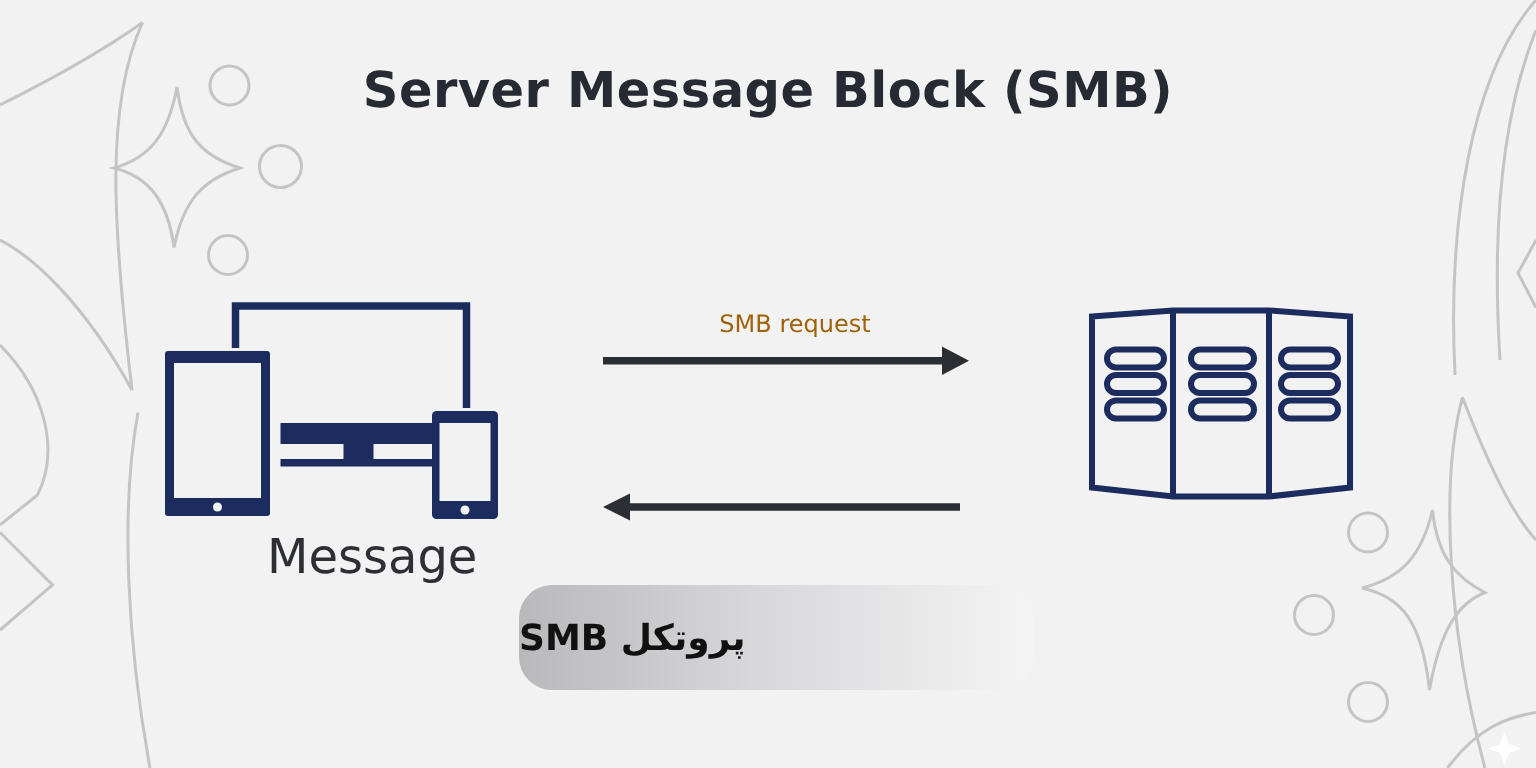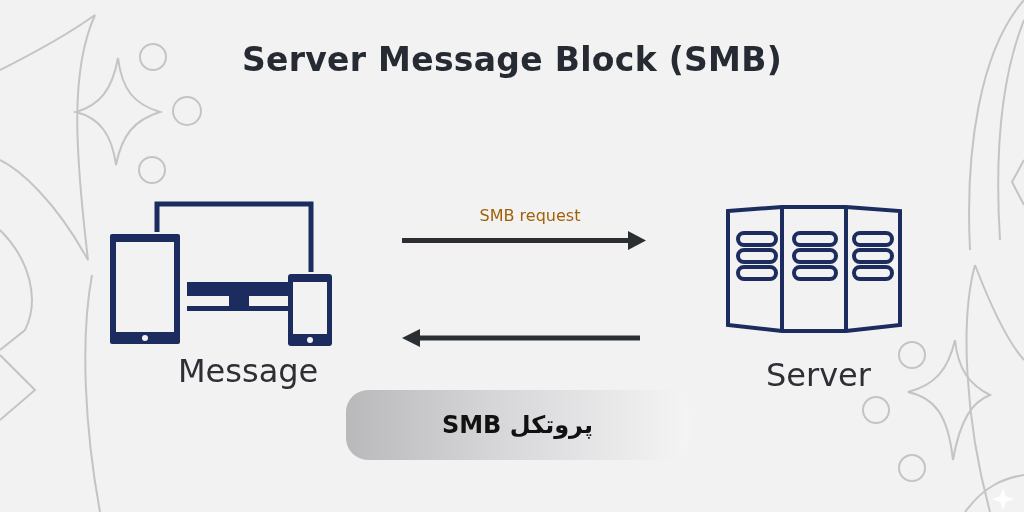--- a/index.html
+++ b/index.html
@@ -23,21 +23,21 @@
       font-family: "DejaVu Sans", sans-serif; font-weight: 400;
     }
     .arrow-label {
       position: absolute; font-size: 16px; color: #a16207;
       font-family: "DejaVu Sans", sans-serif; text-align: center;
     }
     .pill {
       position: absolute; left: 346px; top: 390px; width: 343px; height: 70px;
       border-radius: 22px;
       background: linear-gradient(90deg, #b9b9bb 0%, #d7d7d9 45%, #f4f4f5 100%);
-      display: flex; align-items: center; justify-content: center;
+      display: flex; align-items: center; 
     }
     .pill-text {
       font-size: 24px; font-weight: 700; color: #111;
       font-family: "DejaVu Sans", sans-serif;
     }
   </style>
 </head>
 <body>
 
 <div class="stage">
@@ -118,19 +118,18 @@
       <rect x="16" y="47" width="38" height="12" rx="6"></rect>
       <rect x="16" y="64" width="38" height="12" rx="6"></rect>
       <rect x="72" y="30" width="42" height="12" rx="6"></rect>
       <rect x="72" y="47" width="42" height="12" rx="6"></rect>
       <rect x="72" y="64" width="42" height="12" rx="6"></rect>
       <rect x="132" y="30" width="38" height="12" rx="6"></rect>
       <rect x="132" y="47" width="38" height="12" rx="6"></rect>
       <rect x="132" y="64" width="38" height="12" rx="6"></rect>
     </g>
   </svg>
-  <div class="label" style="left:766px; top:356px;">Server</div>
 
   <div class="pill">
     <span class="pill-text" dir="rtl">پروتکل SMB</span>
   </div>
 
 </div>
 
 </body></html>

